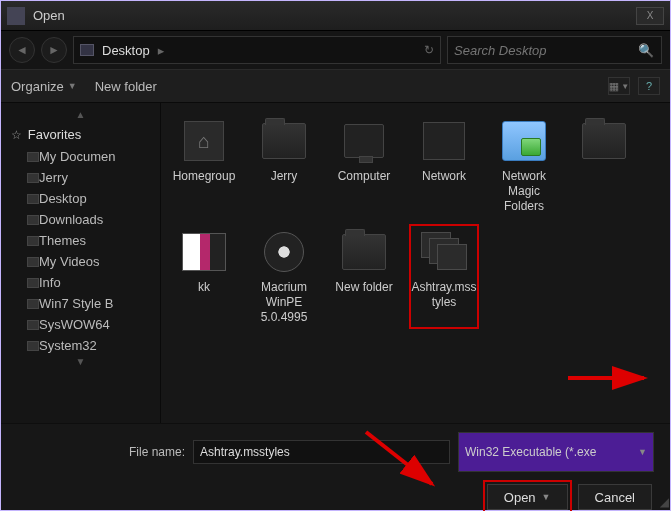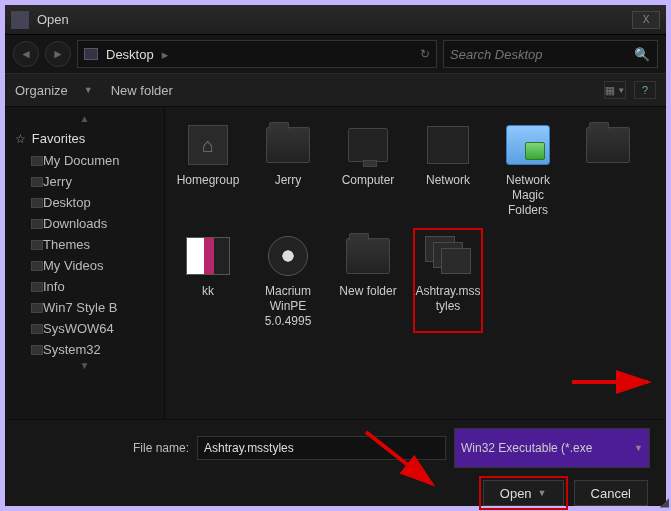--- a/index.html
+++ b/index.html
@@ -1,33 +1,33 @@
 <!DOCTYPE html>
 <html><head>
 <meta charset="utf-8">
 <style>
 * { box-sizing: border-box; margin: 0; padding: 0; font-family: "Segoe UI", Tahoma, sans-serif; }
 body { background: #0a0a0a; width: 671px; height: 511px; overflow: hidden; position: relative; }
-.window { width: 671px; height: 511px; background: #1a1a1a; border: 5px solid #c4b5fd; display: flex; flex-direction: column; }
+.window { width: 671px; height: 511px; background: #1a1a1a; border: 1px solid #c4b5fd; display: flex; flex-direction: column; }
 .titlebar { height: 30px; background: linear-gradient(#2a2a2a,#1e1e1e); display: flex; align-items: center; padding: 0 6px; border-bottom: 1px solid #000; }
 .titlebar .icon { width: 18px; height: 18px; background: #445; margin-right: 8px; display:inline-block; }
 .titlebar .title { color: #ccc; font-size: 13px; flex: 1; }
 .winbtns { display: flex; gap: 2px; }
 .winbtn { width: 28px; height: 18px; background: #2a2a2a; border: 1px solid #444; color: #888; font-size: 10px; display:flex;align-items:center;justify-content:center; cursor: default; }
 .navrow { height: 38px; display: flex; align-items: center; padding: 4px 8px; gap: 6px; background: #151515; }
 .navbtn { width: 26px; height: 26px; border: 1px solid #333; border-radius: 13px; background: #1c1c1c; color:#666; display:flex;align-items:center;justify-content:center; font-size:12px;}
 .addrbar { height: 28px; flex: 1; background: #111; border: 1px solid #333; display: flex; align-items: center; padding: 0 6px; color: #bbb; font-size: 13px; gap:8px;}
 .addrbar .crumb { color:#ddd; }
 .addrbar .sep { color:#666; }
 .addrbar .refresh { margin-left:auto; color:#666; font-size:12px;}
 .searchbox { width: 215px; height: 28px; background: #111; border: 1px solid #333; display:flex; align-items:center; padding:0 6px; }
 .searchbox input { background: transparent; border: none; color: #888; font-size: 13px; font-style: italic; width: 100%; outline:none;}
 .searchbox .sicon { color:#555; font-size:13px; margin-left:4px;}
 .toolbar { height: 34px; background: #1e1e1e; border-top:1px solid #2a2a2a; border-bottom:1px solid #0a0a0a; display:flex; align-items:center; padding:0 10px; gap: 18px;}
-.toolbar .tbtn { color: #bbb; font-size: 13px; display:flex; align-items:center; gap:16px; cursor:default;}
+.toolbar .tbtn { color: #bbb; font-size: 13px; display:flex; align-items:center; gap:4px; cursor:default;}
 .toolbar .tbtn .drop { font-size:9px; color:#777;}
 .toolbar .right { margin-left:auto; display:flex; gap:8px; align-items:center;}
 .toolbar .viewicon { width:22px; height:18px; border:1px solid #333; display:flex; align-items:center; justify-content:center; color:#777; font-size:11px;}
 .body { flex:1; display:flex; min-height:0; }
 .sidebar { width: 160px; background:#151515; overflow:hidden; padding: 6px 0; border-right:1px solid #0a0a0a;}
 .sidebar .section { color:#ddd; font-size:13px; padding: 4px 10px; display:flex; align-items:center; gap:6px;}
 .sidebar .section .star { color:#999; font-size:12px;}
 .sidebar .item { color:#bbb; font-size: 13px; padding: 3px 10px 3px 26px; white-space:nowrap; overflow:hidden; display:flex; align-items:center; cursor:default;}
 .sidebar .item .fico { width:12px; height:10px; background:#333; border:1px solid #444; display:inline-block;}
 .sidebar .scroll { height:14px; display:flex; justify-content:center; color:#555; font-size:10px;}

